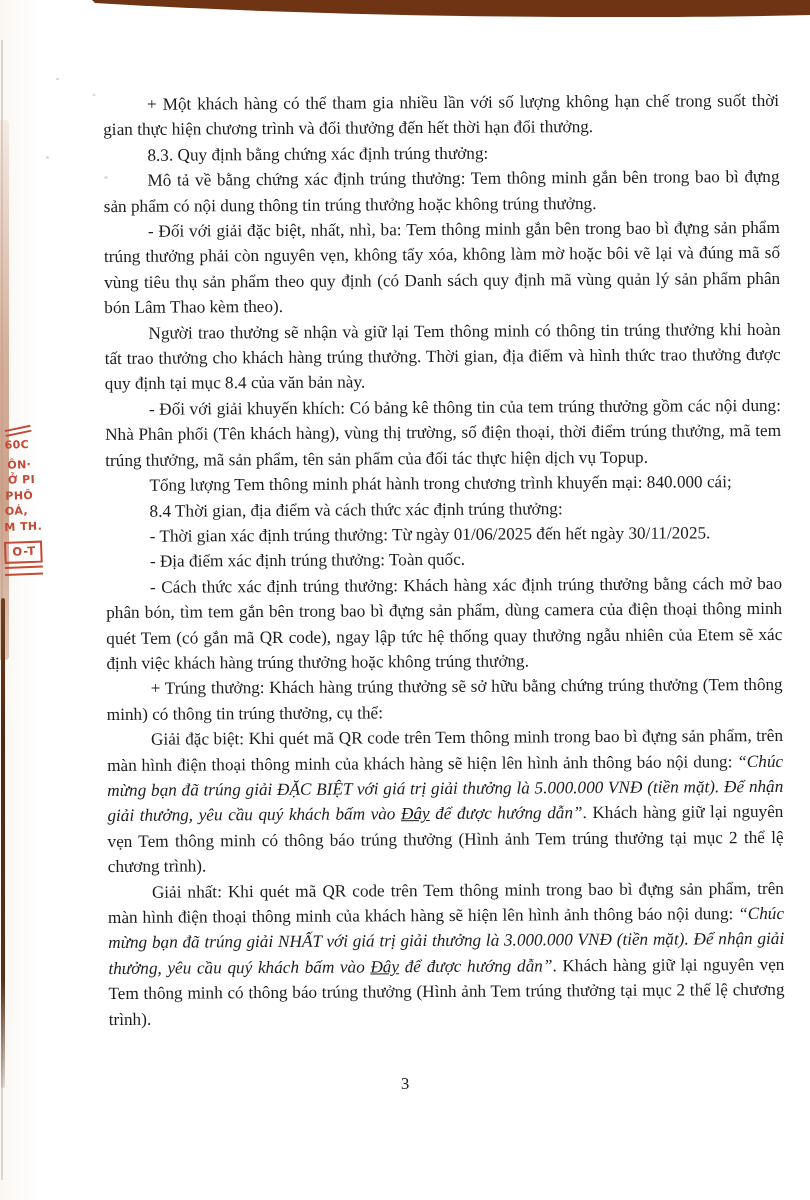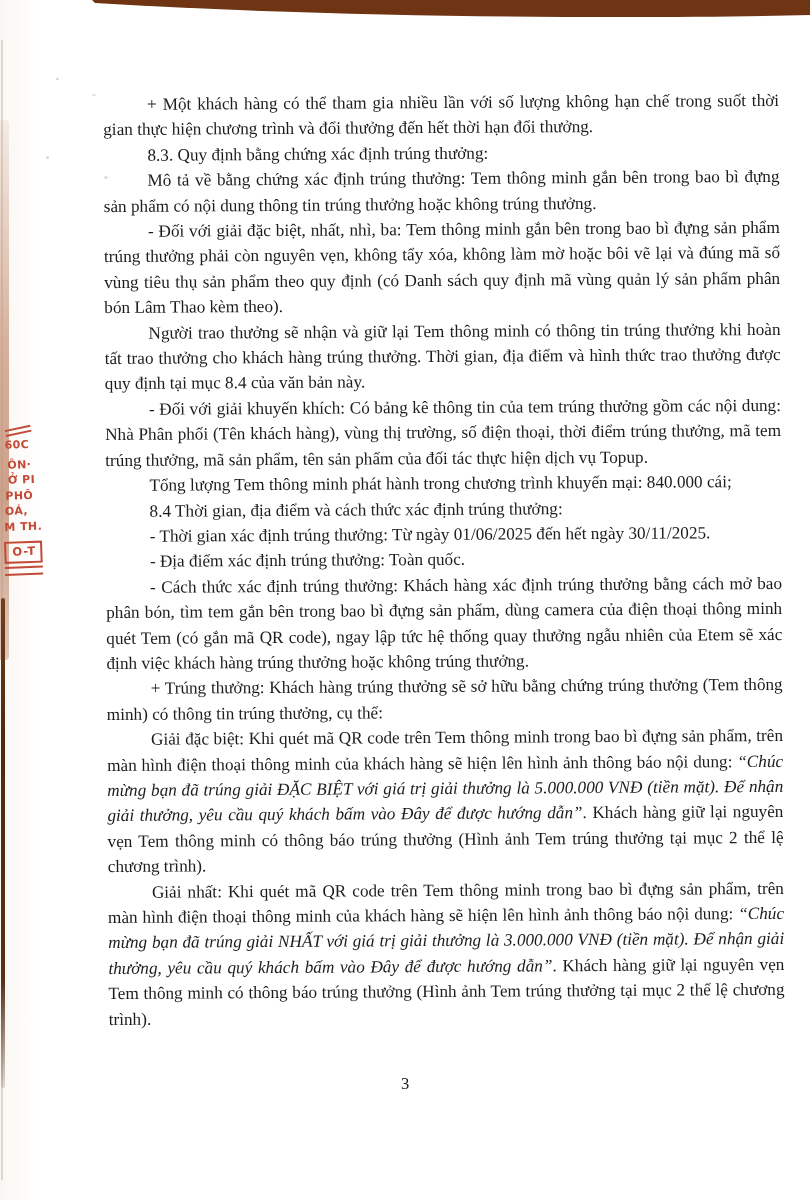--- a/index.html
+++ b/index.html
@@ -71,21 +71,21 @@
   .content{
     position:absolute;left:103px;top:92px;width:676px;
     transform:rotate(-0.35deg);transform-origin:left top;
     color:var(--ink);
     font-size:17.2px;line-height:25.4px;
     text-align:justify;
   }
   .para{margin:0;}
   .para.indent{text-indent:44px;}
   .run-italic{font-style:italic;}
-  .run-day{font-style:italic;}
+  .run-day{font-style:italic;text-decoration:underline;}
   .page-number{
     position:absolute;top:1074px;left:0;width:810px;
     text-align:center;font-size:16.5px;color:#202020;
   }
 </style>
 </head>
 <body>
 
 <div class="paper-tint"></div>
 

